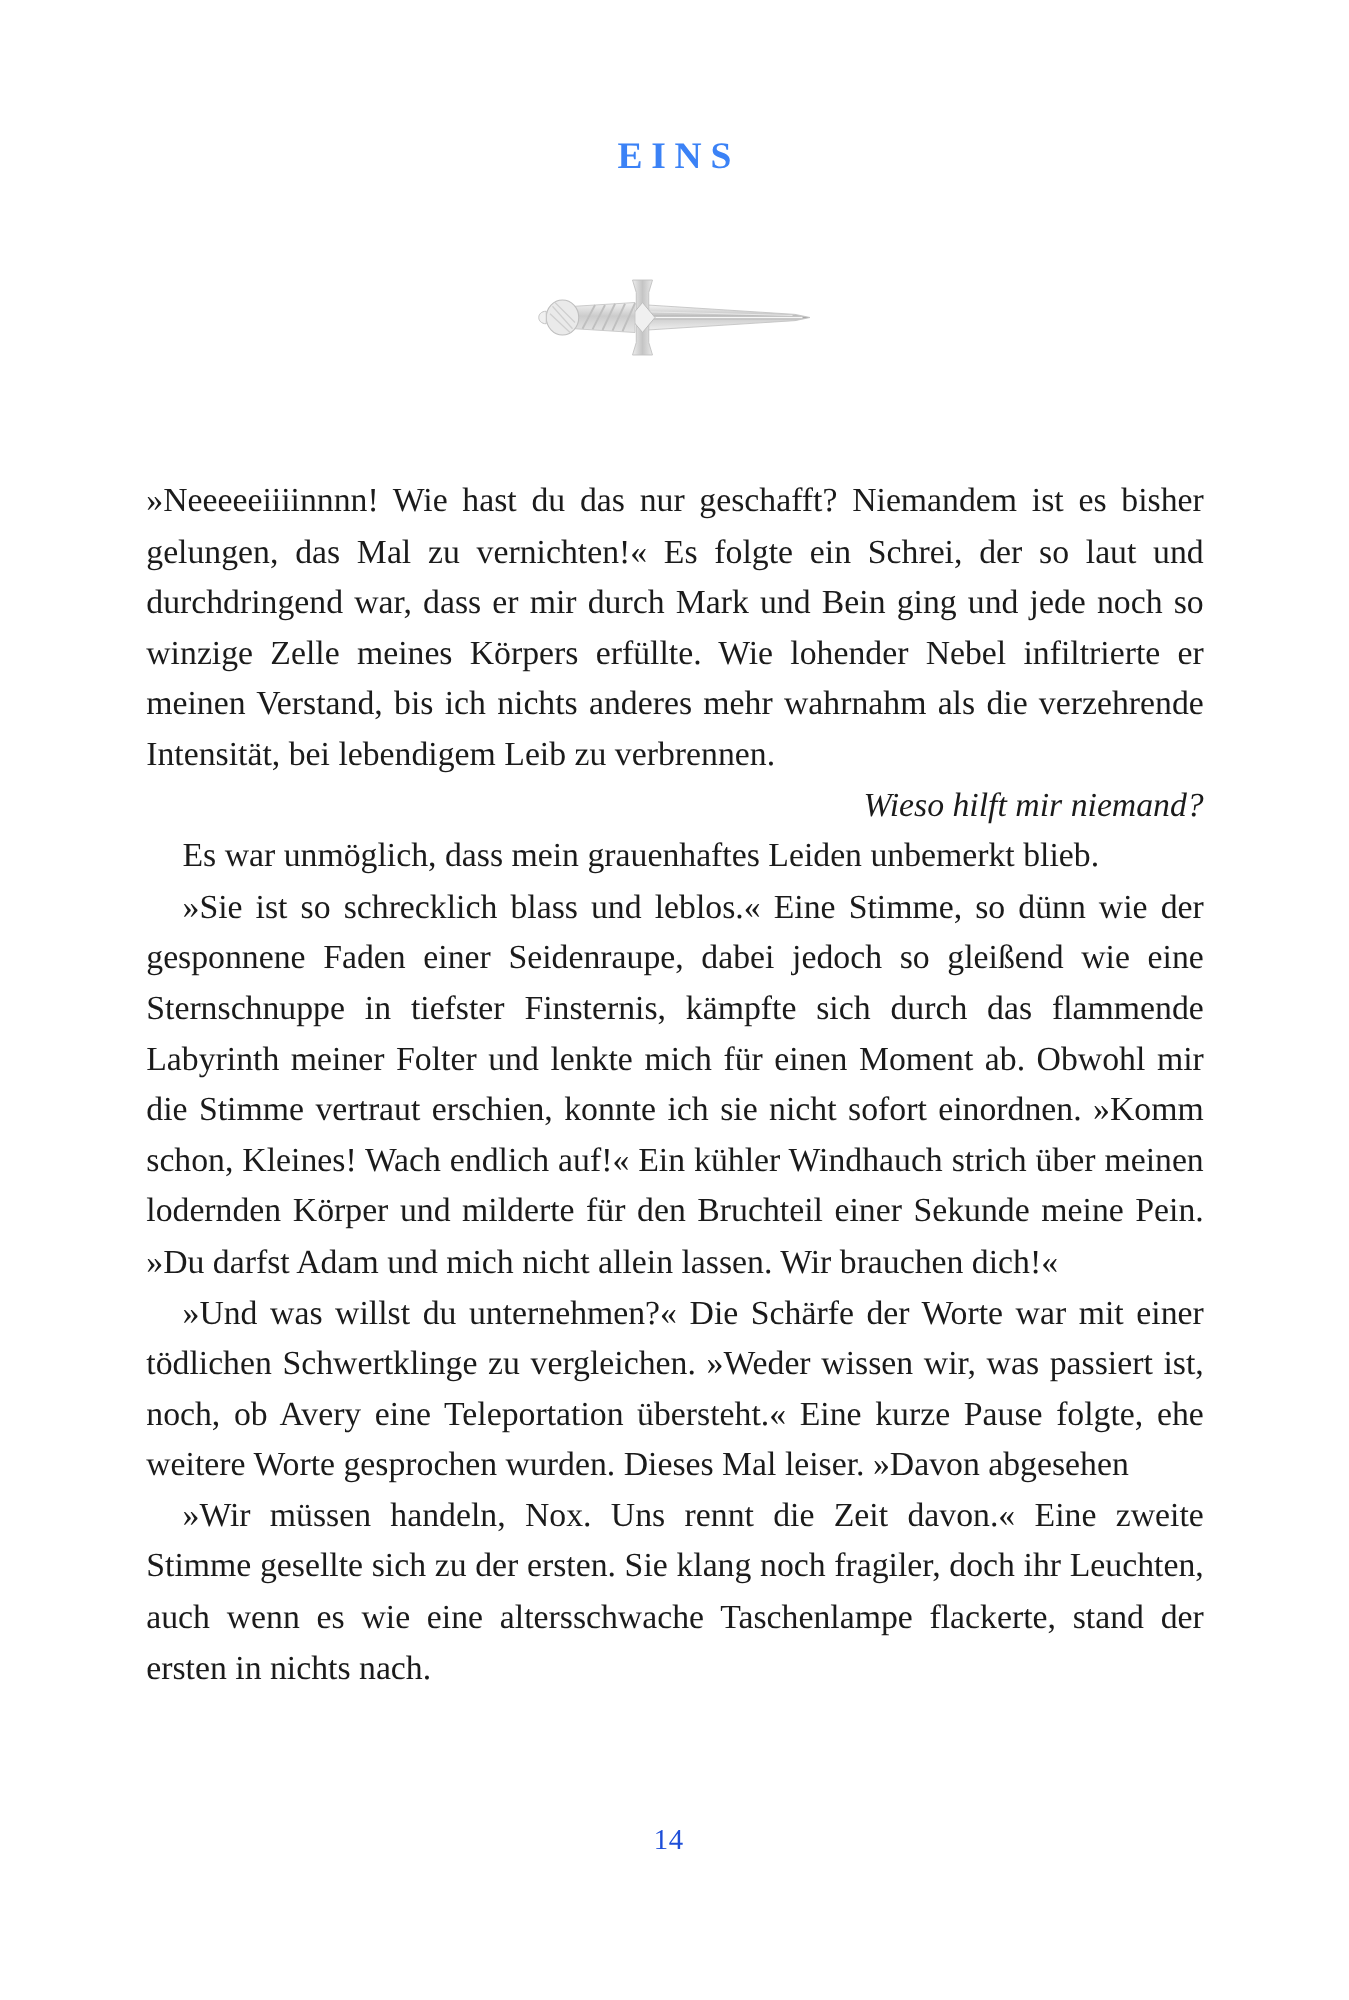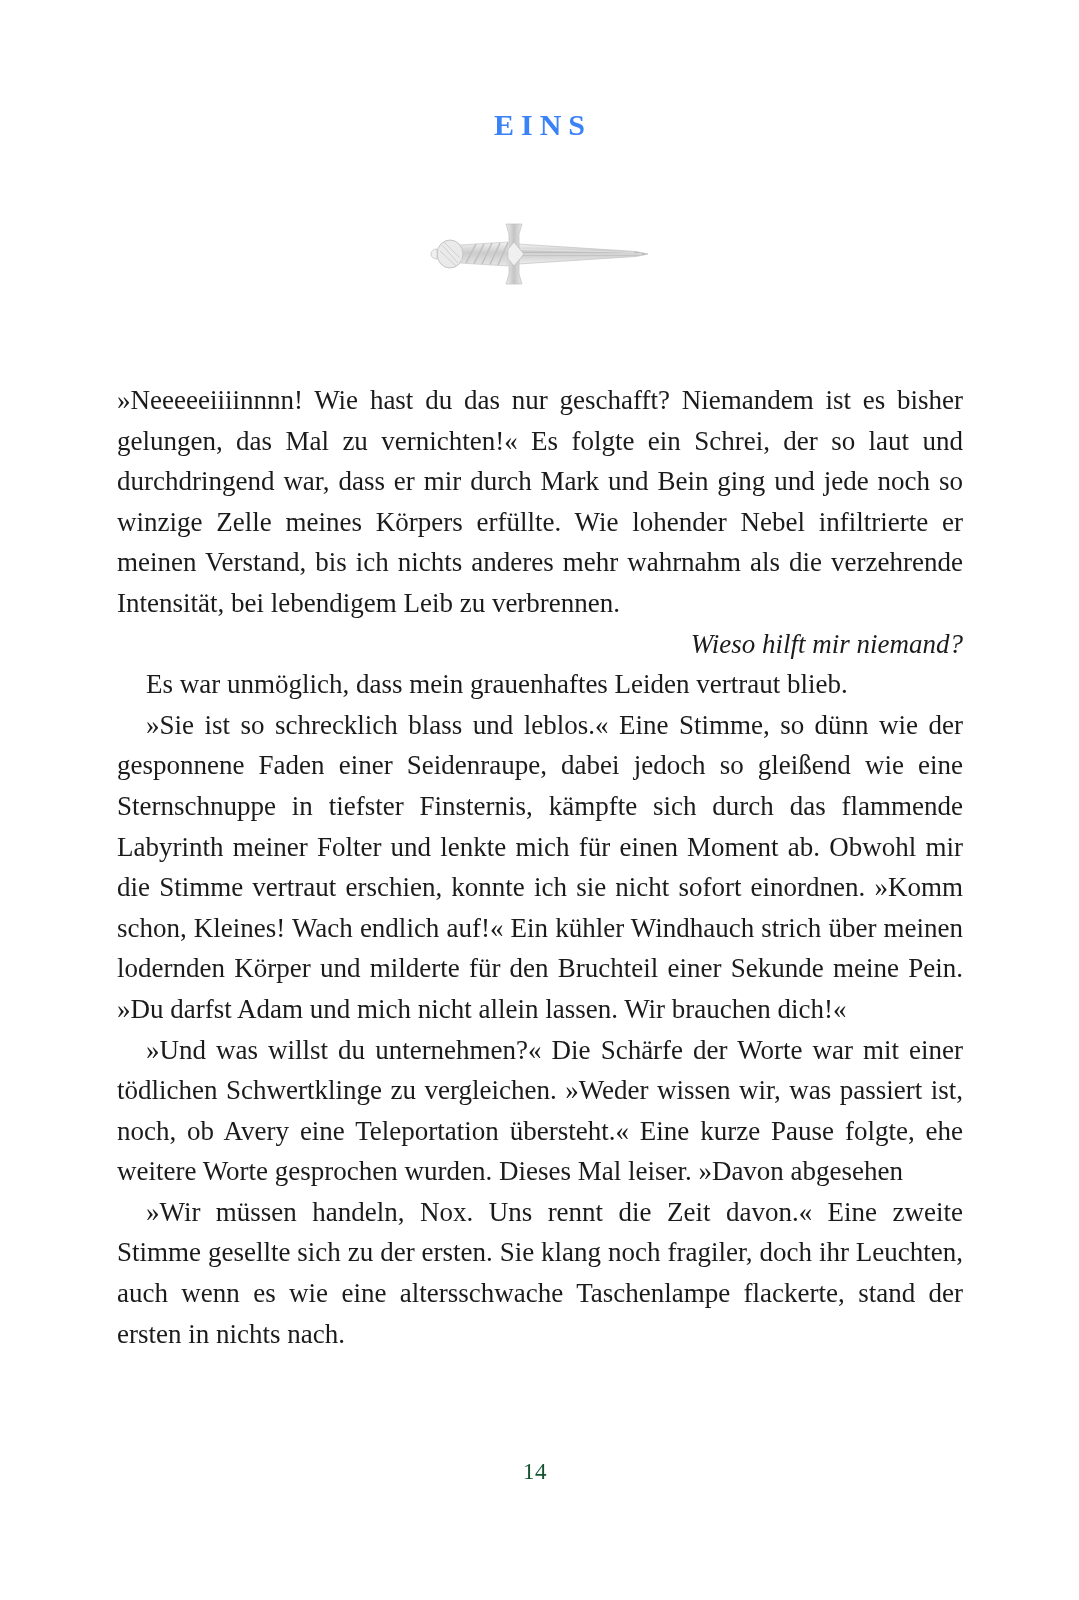--- a/index.html
+++ b/index.html
@@ -80,21 +80,21 @@
   
 
   
   .folio {
     position: absolute;
     top: 1459px;
     left: 0;
     width: 1070px;
     text-align: center;
     font-size: 23px;
-    color: #14532d;
+    color: #1d4ed8;
     letter-spacing: 0.5px;
   }
 </style>
 </head>
 <body>
 
 <div class="page">
 
   <div class="chapter-heading">EINS</div>
 
@@ -144,21 +144,21 @@
         <path d="M24 24 L40 40"></path>
       </g>
 
       <path d="M17 31 C9 31 9 41 17 41 Z" fill="#f0f0f0" stroke="#c4c4c4" stroke-width="0.8"></path>
     </svg>
   </div>
 
   <div class="text-body">
     <p class="">»Neeeeeiiiinnnn! Wie hast du das nur geschafft? Niemandem ist es bisher gelungen, das Mal zu vernichten!« Es folgte ein Schrei, der so laut und durchdringend war, dass er mir durch Mark und Bein ging und jede noch so winzige Zelle meines Körpers erfüllte. Wie lohender Nebel infiltrierte er meinen Verstand, bis ich nichts anderes mehr wahrnahm als die verzehrende Intensität, bei lebendigem Leib zu verbrennen.</p>
     <p class="thought">Wieso hilft mir niemand?</p>
-    <p class="indent">Es war unmöglich, dass mein grauenhaftes Leiden vertraut blieb.</p>
+    <p class="indent">Es war unmöglich, dass mein grauenhaftes Leiden unbemerkt blieb.</p>
     <p class="indent">»Sie ist so schrecklich blass und leblos.« Eine Stimme, so dünn wie der gesponnene Faden einer Seidenraupe, dabei jedoch so gleißend wie eine Sternschnuppe in tiefster Finsternis, kämpfte sich durch das flammende Labyrinth meiner Folter und lenkte mich für einen Moment ab. Obwohl mir die Stimme vertraut erschien, konnte ich sie nicht sofort einordnen. »Komm schon, Kleines! Wach endlich auf!« Ein kühler Windhauch strich über meinen lodernden Körper und milderte für den Bruchteil einer Sekunde meine Pein. »Du darfst Adam und mich nicht allein lassen. Wir brauchen dich!«</p>
     <p class="indent">»Und was willst du unternehmen?« Die Schärfe der Worte war mit einer tödlichen Schwertklinge zu vergleichen. »Weder wissen wir, was passiert ist, noch, ob Avery eine Teleportation übersteht.« Eine kurze Pause folgte, ehe weitere Worte gesprochen wurden. Dieses Mal leiser. »Davon abgesehen</p>
     <p class="indent">»Wir müssen handeln, Nox. Uns rennt die Zeit davon.« Eine zweite Stimme gesellte sich zu der ersten. Sie klang noch fragiler, doch ihr Leuchten, auch wenn es wie eine altersschwache Taschenlampe flackerte, stand der ersten in nichts nach.</p>
   </div>
 
   <div class="folio">14</div>
 
 </div>
 
 </body></html>

